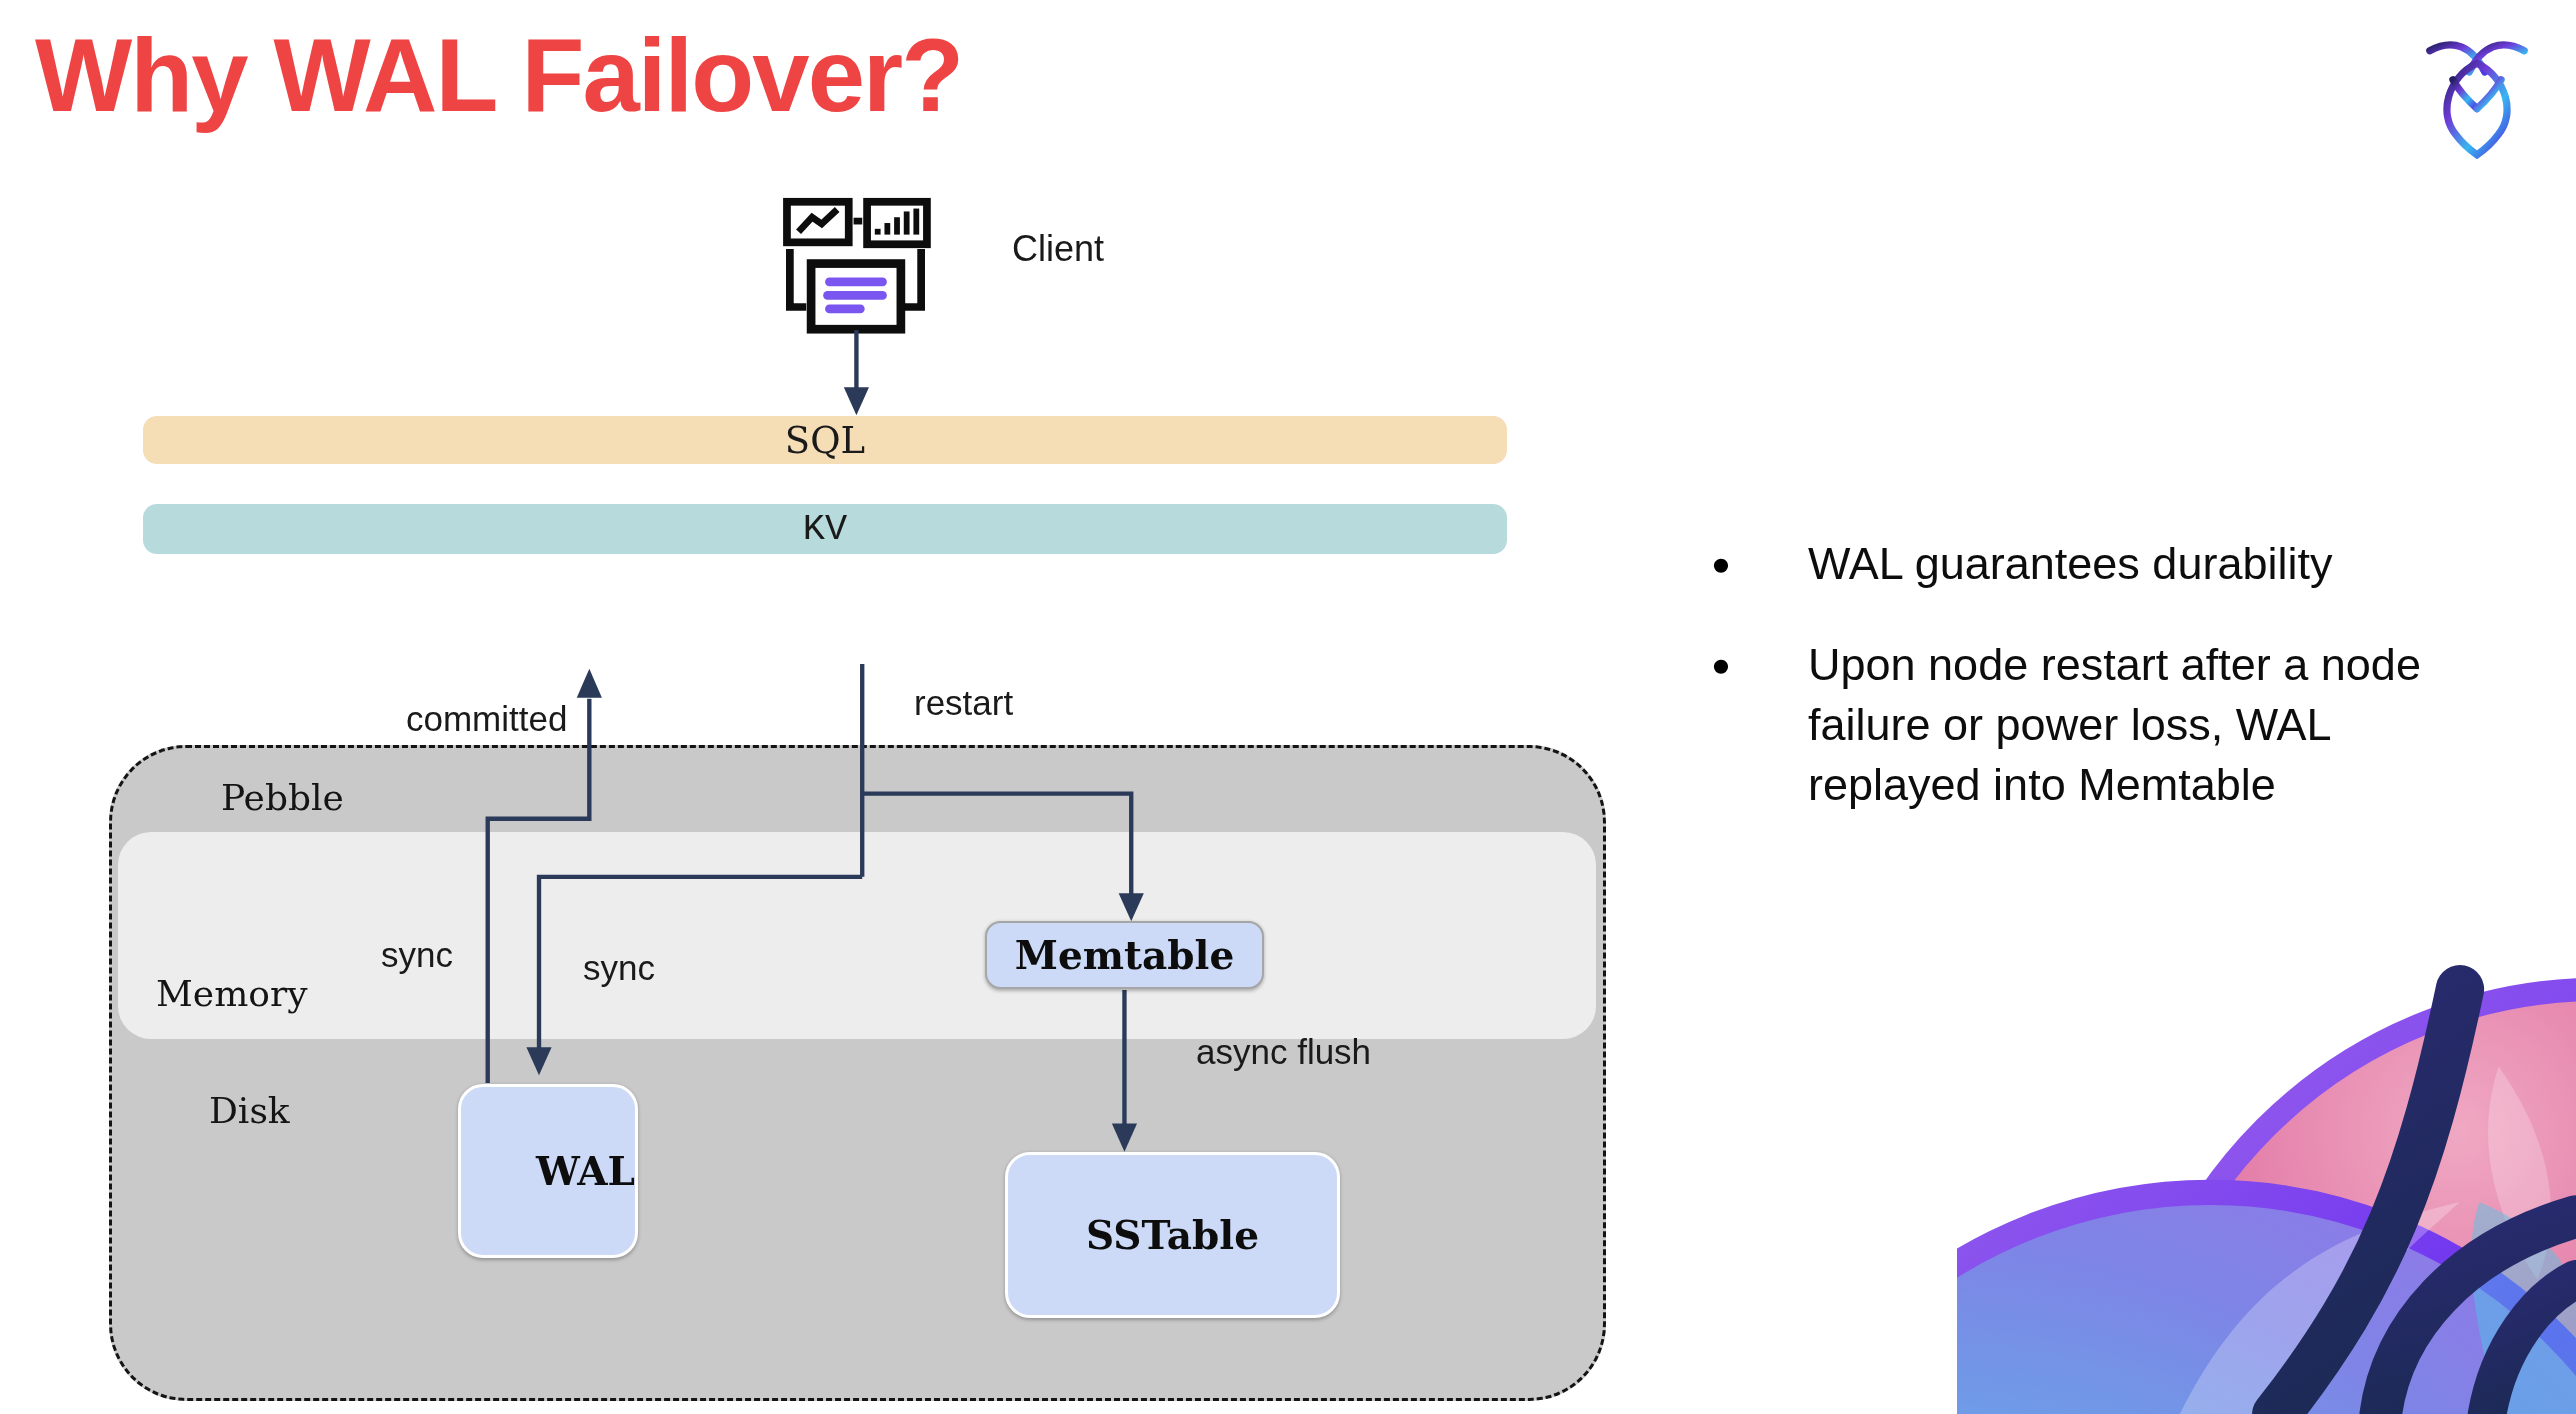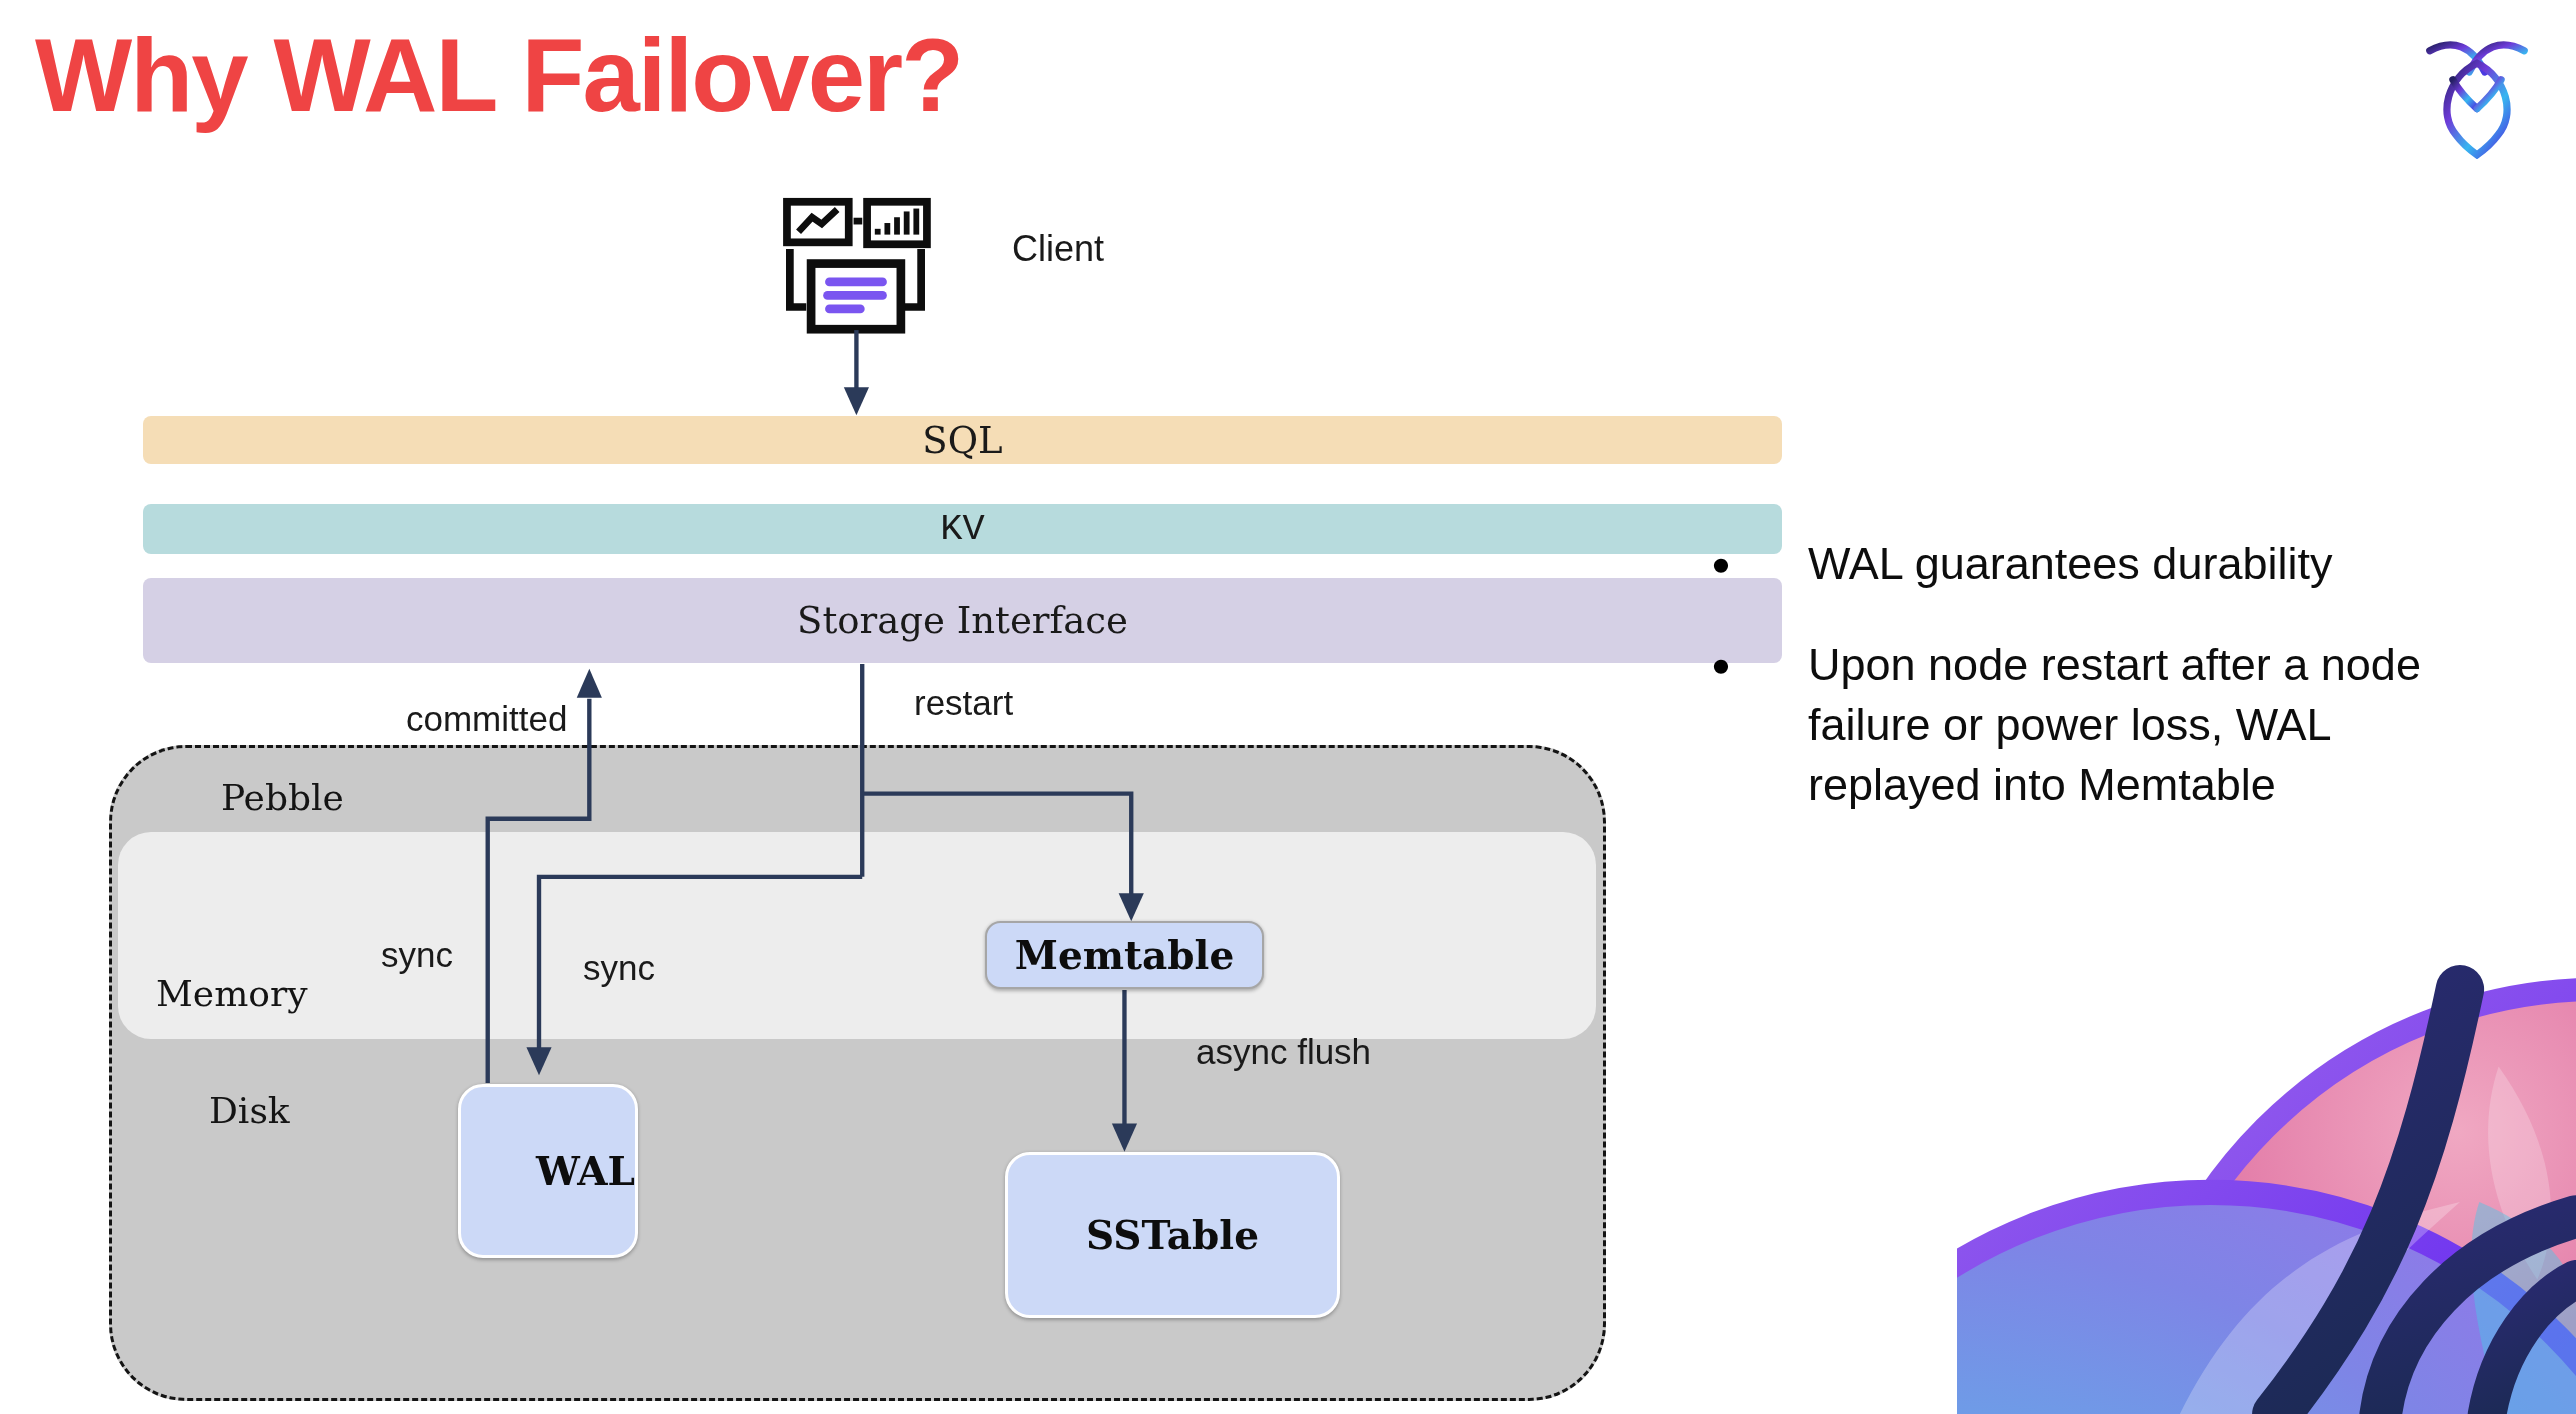--- a/index.html
+++ b/index.html
@@ -8,21 +8,21 @@
   .abs{position:absolute;}
 
   
   .title{left:35px;top:17.4px;font-size:103px;font-weight:800;letter-spacing:-1.9px;color:#ef4444;
          font-family:"Liberation Sans", sans-serif;}
 
   
   .client-label{left:1012px;top:228px;font-size:36px;color:#1a1a1a;}
 
   
-  .bar{left:143px;width:1639px;border-radius:8px;display:flex;align-items:center;justify-content:center;
+  .bar{left:143px;width:1364px;border-radius:14px;display:flex;align-items:center;justify-content:center;
        font-family:"DejaVu Serif", serif;font-size:37px;color:#1a1a1a;}
   .bar-sql{top:416px;height:48px;}
   .bar-kv{top:504px;height:50px;}
   .bar-storage{top:578px;height:85px;}
 
   
   .pebble{left:109px;top:745px;width:1497px;height:656px;background:#c9c9c9;
           border:3.9px dashed #141414;border-radius:77px;box-sizing:border-box;}
   .memory-strip{left:118px;top:832px;width:1478px;height:207px;background:#ededed;border-radius:33px;}
 
@@ -111,23 +111,20 @@
       </g>
     </svg>
   </div>
   <div class="abs client-label">Client</div>
 
   <div class="abs bar bar-sql" style="background: rgb(245, 221, 182);">
     <span>SQL</span>
   </div>
   <div class="abs bar bar-kv" style="background: rgb(183, 219, 221); font-family: Liberation Mono, monospace;">
     <span>KV</span>
-  </div>
-  <div class="abs bar bar-storage" style="background: rgb(213, 208, 229);">
-    <span>Storage Interface</span>
   </div>
 
   <div class="abs pebble"></div>
   <div class="abs memory-strip"></div>
   <div class="abs serif-label lbl-pebble">Pebble</div>
   <div class="abs serif-label lbl-memory">Memory</div>
   <div class="abs serif-label lbl-disk">Disk</div>
 
   <svg class="abs overlay" width="2576" height="1415" viewBox="0 0 2662 1462">
     <g fill="none" stroke="#2b3a59" stroke-width="4.5">

